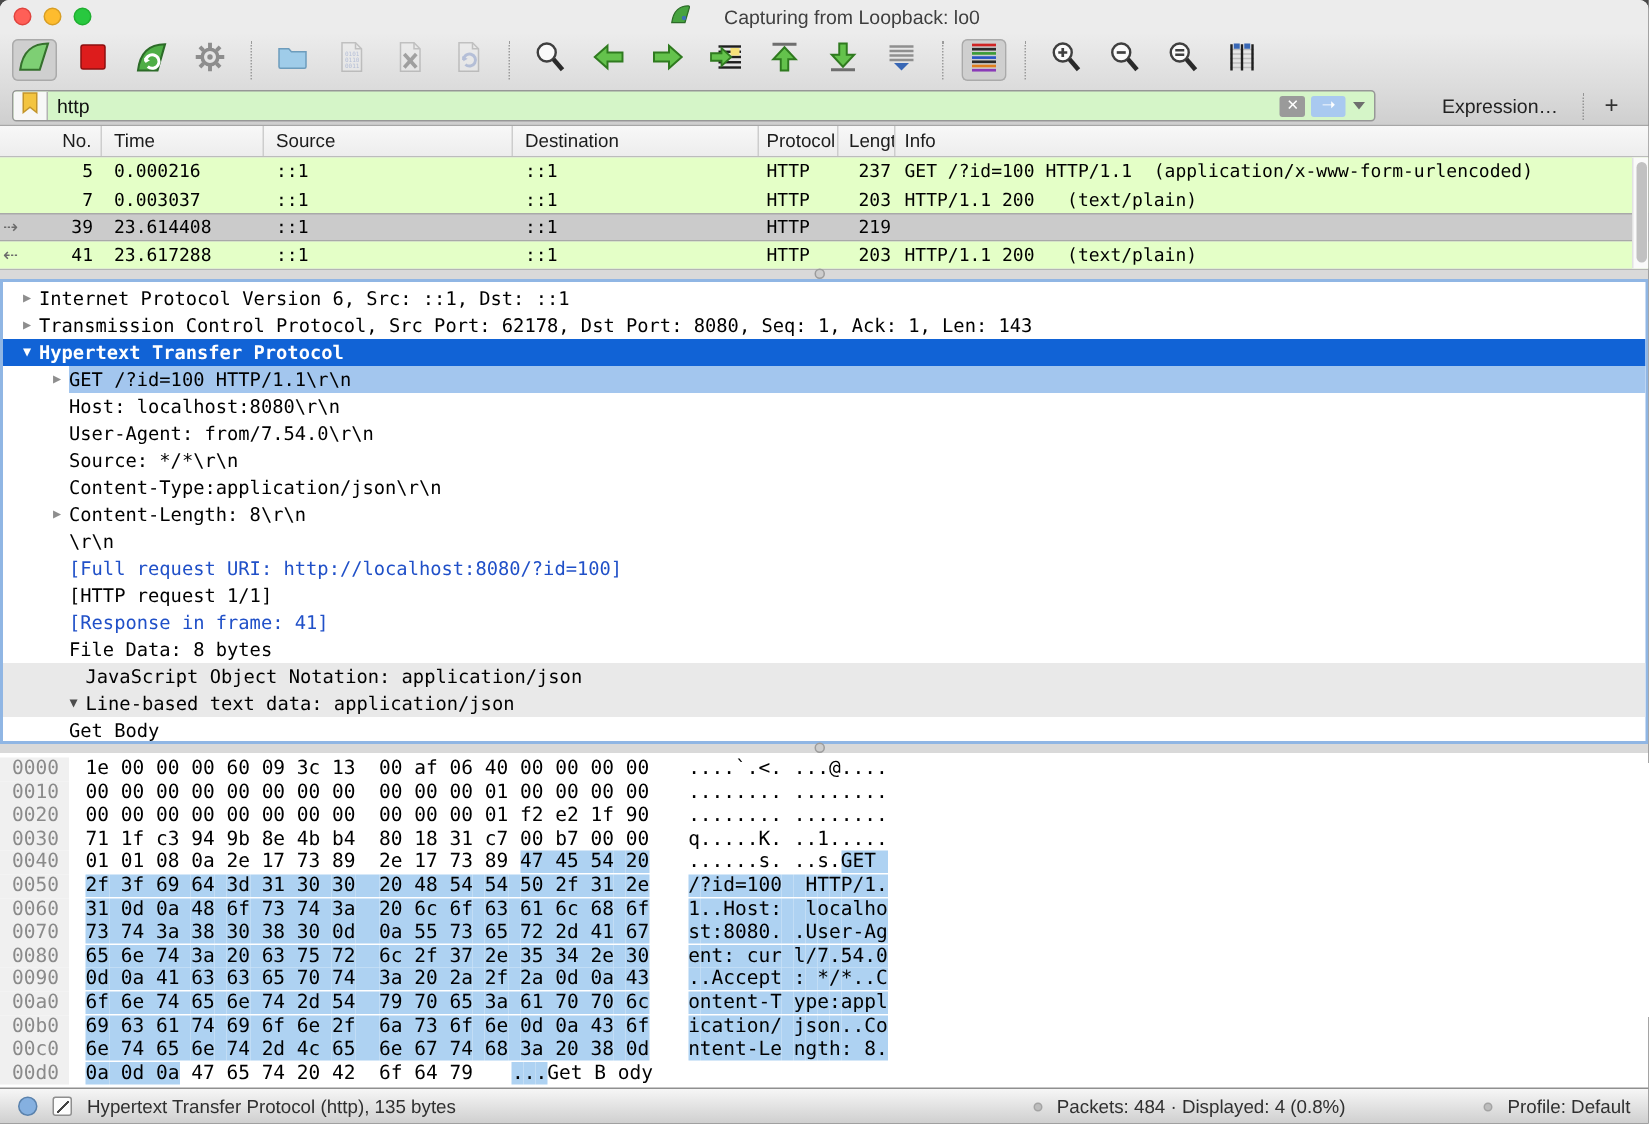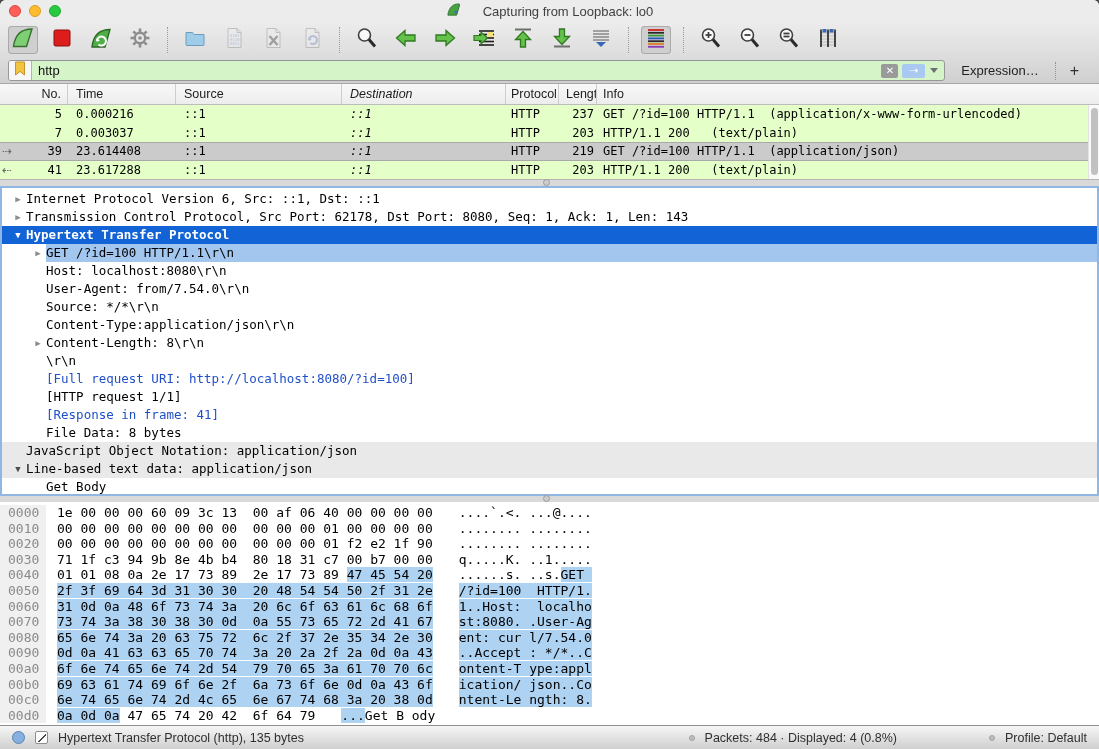--- a/index.html
+++ b/index.html
@@ -43,37 +43,37 @@
     background:#d5f5c8; border:1px solid #979797; border-radius:3px; overflow:hidden;
   }
   .bookmark-box { width:23px; height:100%; background:#f7f7f7; border-right:1px solid #b3b3b3; display:flex; align-items:center; justify-content:center; }
   .filter-input {
     flex:1; border:none; outline:none; background:transparent;
     font-family:"Liberation Sans", sans-serif; font-size:13px; color:#111; padding:0 6px;
   }
   .clear-btn { width:17px; height:14px; background:#9a9a9a; border-radius:2px; color:#fff; font-size:10px; line-height:14px; text-align:center; margin-right:4px; }
   .apply-btn { width:23px; height:14px; background:#a9c9f0; border-radius:2px; color:#fff; font-size:11px; line-height:13px; text-align:center; margin-right:5px; }
   .caret { width:0; height:0; border-left:4px solid transparent; border-right:4px solid transparent; border-top:5px solid #6e6e6e; margin-right:6px; }
-  .expr-label { font-size:13px; color:#222; padding:0 16px; }
+  .expr-label { font-size:13px; color:#222; padding:0 16px;margin-left:28px; }
   .fsep { width:1px; height:18px; border-left:1px dotted #949494; }
   .plus-btn { font-size:16px; color:#333; padding:0 12px 0 14px; }
   
   .packet-list { flex:0 0 96px; height:96px; position:relative; background:#fff; border-bottom:1px solid #b5b5b5; }
   .plist-header {
     height:21px; display:flex; background:linear-gradient(#f8f8f8,#ededed);
     border-bottom:1px solid #bcbcbc; font-size:12.5px; color:#1c1c1c;
   }
   .hcell { padding:3px 0 0 7px; border-right:1px solid #cdcdcd; overflow:hidden; white-space:nowrap; }
   .prow { height:18.5px; display:flex; font-family:"DejaVu Sans Mono", monospace; font-size:12px; line-height:18.5px; white-space:pre; background:#e4ffc7; color:#000; }
   .prow.selected { background:#cbcbcb; box-shadow:inset 0 1px 0 #a9a9a9, inset 0 -1px 0 #a9a9a9; }
   .pcell { overflow:hidden; white-space:pre; }
   .col-no   { width:68px; text-align:right; padding-right:6px; position:relative; }
   .col-time { width:108px; padding-left:8px; }
   .col-src  { width:166px; padding-left:8px; }
-  .col-dst  { width:164px; padding-left:8px;font-style:italic; }
+  .col-dst  { width:164px; padding-left:8px; }
   .col-proto{ width:53px; padding-left:5px; }
   .col-len  { width:38px; text-align:right; padding-right:3px; }
   .col-info { flex:1; padding-left:6px; }
   .marker { position:absolute; left:2px; top:0; color:#6b6b6b; font-family:"DejaVu Sans", sans-serif; font-size:12px; }
   .plist-scroll { position:absolute; top:21px; right:0; width:11px; bottom:0; background:#fafafa; border-left:1px solid #e2e2e2; }
   .plist-thumb { position:absolute; top:3px; left:1.5px; width:7px; height:67px; border-radius:4px; background:#c1c1c1; }
   
   .splitter { flex:0 0 6px; height:6px; background:#d9d9d9; position:relative; }
   .dimple { position:absolute; top:-1px; left:543px; width:7px; height:7px; border-radius:50%; background:#cdcdcd; border:1px solid #9c9c9c; }
   
@@ -82,21 +82,21 @@
     border:2px solid #90b6e4; padding-top:2px;
     font-family:"DejaVu Sans Mono", monospace; font-size:12.5px;
   }
   .drow { height:18px; line-height:18px; display:flex; white-space:pre; color:#000; }
   .dtoggle { flex:0 0 16px; text-align:center; font-size:9px; color:#8e8e8e; }
   .dtoggle.open { color:#4d4d4d; }
   .dtext { white-space:pre; }
   .drow.sel { background:#1163d6; color:#fff; font-weight:bold; }
   .drow.sel .dtoggle { color:#fff; }
   .drow.subsel .dtext { flex:1; background:#a3c6ee; }
-  .drow.grayband { background:#e9e9e9; }
+  .drow.grayband { background:#e9e9e9;padding-left:31px; }
   .drow.link .dtext { color:#2050c8; }
   
   .hexpane { flex:0 0 223px; height:223px; background:#fff; overflow:hidden; padding-top:3px;
     font-family:"DejaVu Sans Mono", monospace; font-size:13px; }
   .hrow { height:15.6px; line-height:15.6px; display:flex; white-space:pre; }
   .hoff { flex:0 0 46px; background:#f0f0f0; color:#8a8a8a; padding-left:8px; }
   .hbytes { padding-left:11px; }
   .hascii { padding-left:26px; }
   .hl { background:#aed2f2; }
   
@@ -342,21 +342,21 @@
       <div class="hcell col-time">Time</div>
       <div class="hcell col-src">Source</div>
       <div class="hcell col-dst">Destination</div>
       <div class="hcell col-proto">Protocol</div>
       <div class="hcell col-len">Length</div>
       <div class="hcell col-info" style="border-right:none">Info</div>
     </div>
     <div id="packet-rows">
         <div class="prow"><div class="pcell col-no">5</div><div class="pcell col-time">0.000216</div><div class="pcell col-src">::1</div><div class="pcell col-dst">::1</div><div class="pcell col-proto">HTTP</div><div class="pcell col-len">237</div><div class="pcell col-info">GET /?id=100 HTTP/1.1  (application/x-www-form-urlencoded)</div></div>
         <div class="prow"><div class="pcell col-no">7</div><div class="pcell col-time">0.003037</div><div class="pcell col-src">::1</div><div class="pcell col-dst">::1</div><div class="pcell col-proto">HTTP</div><div class="pcell col-len">203</div><div class="pcell col-info">HTTP/1.1 200   (text/plain)</div></div>
-        <div class="prow selected"><div class="pcell col-no">39<span class="marker">⇢</span></div><div class="pcell col-time">23.614408</div><div class="pcell col-src">::1</div><div class="pcell col-dst">::1</div><div class="pcell col-proto">HTTP</div><div class="pcell col-len">219</div><div class="pcell col-info">GET /?id=100 HTTP/1.1  (application/json)</div></div>
+        <div class="prow selected"><div class="pcell col-no">39<span class="marker">⇢</span></div><div class="pcell col-time">23.614408</div><div class="pcell col-src">::1</div><div class="pcell col-dst">::1</div><div class="pcell col-proto">HTTP</div><div class="pcell col-len">219</div></div>
         <div class="prow"><div class="pcell col-no">41<span class="marker">⇠</span></div><div class="pcell col-time">23.617288</div><div class="pcell col-src">::1</div><div class="pcell col-dst">::1</div><div class="pcell col-proto">HTTP</div><div class="pcell col-len">203</div><div class="pcell col-info">HTTP/1.1 200   (text/plain)</div></div>
       </div>
     <div class="plist-scroll">
       <div class="plist-thumb"></div>
     </div>
   </div>
 
   <div class="splitter">
       <div class="dimple"></div>
     </div>

